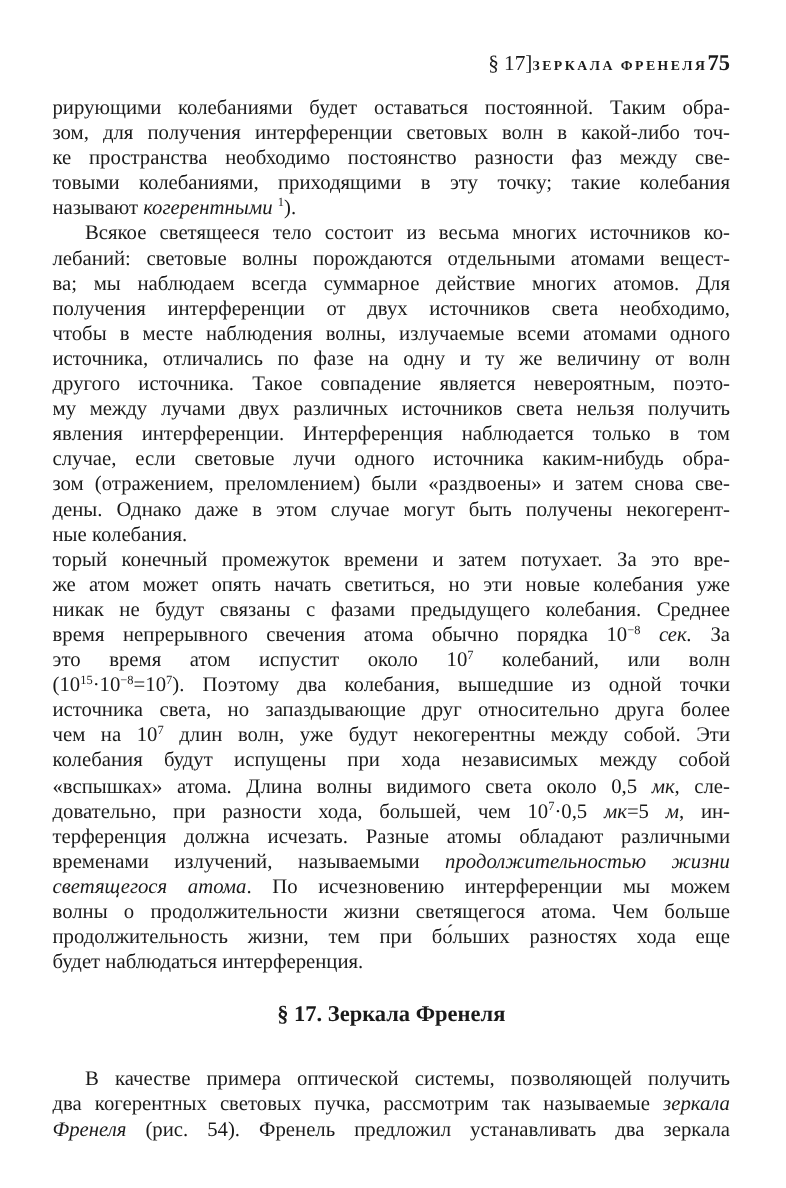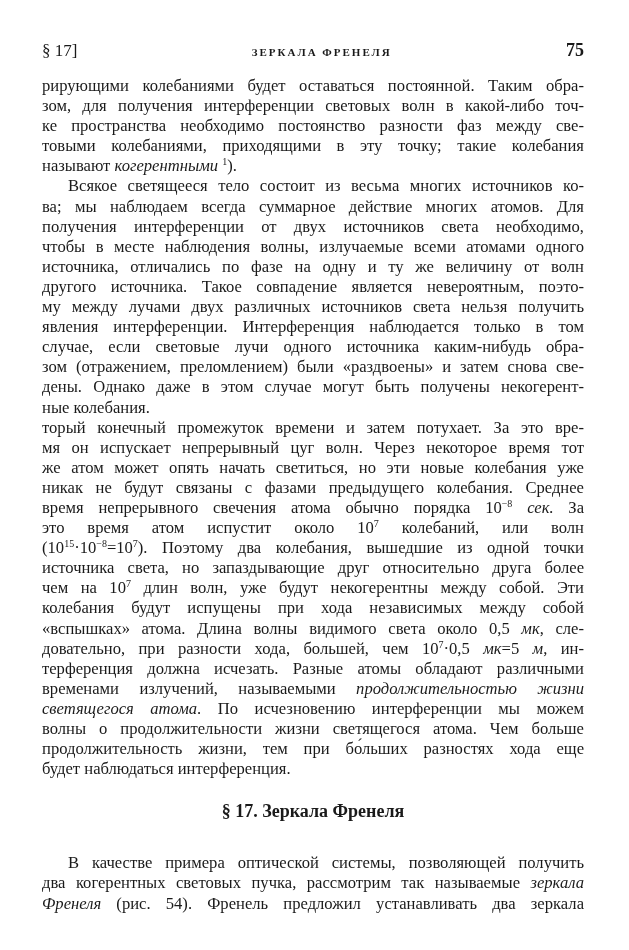--- a/index.html
+++ b/index.html
@@ -3,21 +3,21 @@
 <meta charset="utf-8">
 <style>
   html, body { margin: 0; padding: 0; background: #ffffff; }
   body {
     width: 629px; height: 950px; overflow: hidden; position: relative;
     font-family: "Liberation Serif", "DejaVu Serif", serif;
     color: #1a1a1a;
   }
   .page { position: absolute; left: 42px; top: 40px; width: 542px; }
   .header {
-    display: flex; justify-content: space-between; align-items: baseline;
+    display: flex; justify-content: flex-end; align-items: baseline;
     height: 24px; margin-top: 0;
   }
   .hdr-sec { font-size: 17px; }
   .hdr-title { font-size: 11px; letter-spacing: 2px; font-weight: bold; }
   .hdr-page { font-size: 18px; font-weight: bold; }
   .body { margin-top: 12px; font-size: 16.6px; line-height: 20.1px; text-align: justify; }
   .body p { margin: 0; }
   .line { display: block; text-align: justify; text-align-last: justify; white-space: nowrap; }
   .line.last { text-align-last: left; }
   em { font-style: italic; }
@@ -42,36 +42,36 @@
     <p>
       <span class="line">рирующими колебаниями будет оставаться постоянной. Таким обра-</span>
       <span class="line">зом, для получения интерференции световых волн в какой-либо точ-</span>
       <span class="line">ке пространства необходимо постоянство разности фаз между све-</span>
       <span class="line">товыми колебаниями, приходящими в эту точку; такие колебания</span>
       <span class="line last"><span>называют </span><em>когерентными</em> <sup>1</sup><span>).</span></span>
     </p>
 
     <p>
       <span class="line" style="padding-left:26px;box-sizing:border-box;">Всякое светящееся тело состоит из весьма многих источников ко-</span>
+      <span class="line">лебаний: световые волны порождаются отдельными атомами вещест-</span>
       <span class="line">ва; мы наблюдаем всегда суммарное действие многих атомов. Для</span>
       <span class="line">получения интерференции от двух источников света необходимо,</span>
       <span class="line">чтобы в месте наблюдения волны, излучаемые всеми атомами одного</span>
       <span class="line">источника, отличались по фазе на одну и ту же величину от волн</span>
       <span class="line">другого источника. Такое совпадение является невероятным, поэто-</span>
       <span class="line">му между лучами двух различных источников света нельзя получить</span>
       <span class="line">явления интерференции. Интерференция наблюдается только в том</span>
       <span class="line">случае, если световые лучи одного источника каким-нибудь обра-</span>
       <span class="line">зом (отражением, преломлением) были «раздвоены» и затем снова све-</span>
       <span class="line">дены. Однако даже в этом случае могут быть получены некогерент-</span>
       <span class="line last">ные колебания.</span>
     </p>
 
     <p>
       <span class="line">торый конечный промежуток времени и затем потухает. За это вре-</span>
-      <span class="line">мя он испускает непрерывный цуг волн. Через некоторое время тот</span>
       <span class="line">же атом может опять начать светиться, но эти новые колебания уже</span>
       <span class="line">никак не будут связаны с фазами предыдущего колебания. Среднее</span>
       <span class="line"><span>время непрерывного свечения атома обычно порядка 10</span><sup>−8</sup><em> сек.</em><span> За</span></span>
       <span class="line"><span>это время атом испустит около 10</span><sup>7</sup><span> колебаний, или волн</span></span>
       <span class="line"><span>(10</span><sup>15</sup><span>·10</span><sup>−8</sup><span>=10</span><sup>7</sup><span>). Поэтому два колебания, вышедшие из одной точки</span></span>
       <span class="line">источника света, но запаздывающие друг относительно друга более</span>
       <span class="line"><span>чем на 10</span><sup>7</sup><span> длин волн, уже будут некогерентны между собой. Эти</span></span>
       <span class="line">колебания будут испущены при хода независимых между собой</span>
       <span class="line"><span>«вспышках» атома. Длина волны видимого света около 0,5 </span><em>мк</em><span>, сле-</span></span>
       <span class="line"><span>довательно, при разности хода, большей, чем 10</span><sup>7</sup><span>·0,5 </span><em>мк</em><span>=5 </span><em>м</em><span>, ин-</span></span>

